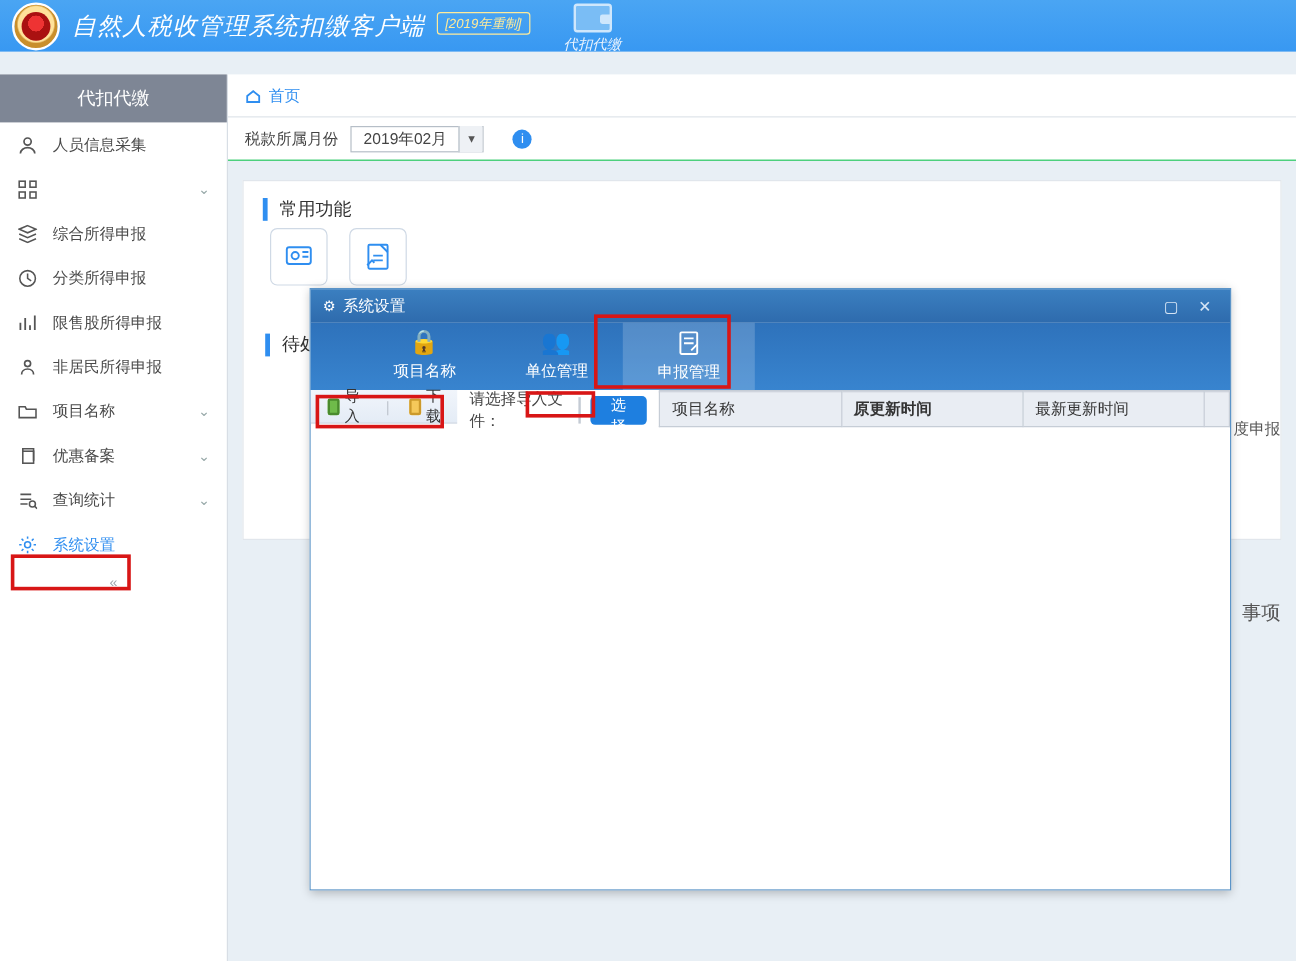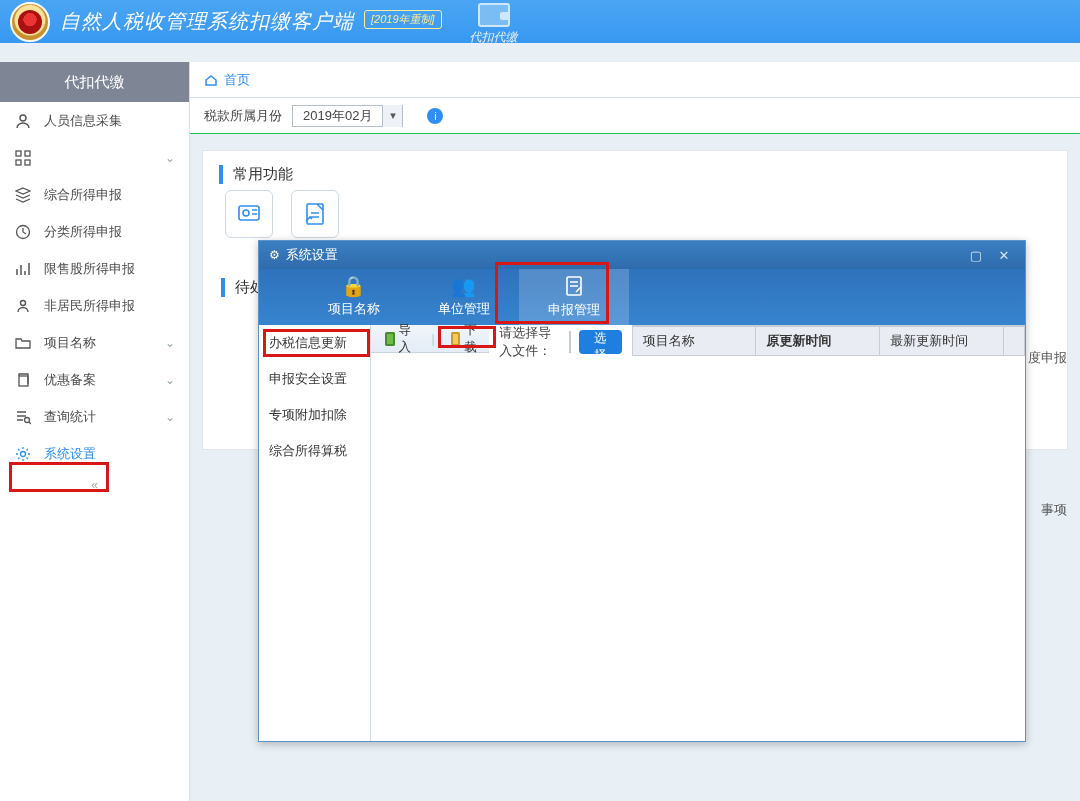--- a/index.html
+++ b/index.html
@@ -197,21 +197,21 @@
   border-left:4px solid #2f8ef0;
   padding-left:10px; font-size:15px; color:#333;
   margin: 40px 0 0 2px;
 }
 .side-label {
   position:absolute; right:0; top:198px;
   font-size:13px; color:#555;
 }
 .side-label2 {
   position:absolute; right:0; top:350px;
-  font-size:13px; color:#555;
+  font-size:16px; color:#555;
 }
 
 
 .dialog {
   position:absolute;
   left: 258px; top: 240px;
   width: 768px; height: 502px;
   border:1px solid #5b94c8;
   box-shadow: 0 2px 8px rgba(0,0,0,.25);
   background:#fff;
@@ -498,26 +498,20 @@
         <svg width="22" height="22" viewBox="0 0 22 22" fill="none" stroke="#fff" stroke-width="1.6">
             <rect x="4" y="2" width="14" height="18" rx="1"></rect>
             <path d="M7 7h8M7 11h8M13 17l5-5"></path>
           </svg>
       </span>
       <span>申报管理</span>
     </div>
   </div>
 
   <div class="dlg-body">
-    <div class="dlg-leftnav">
-      <div>办税信息更新</div>
-      <div>申报安全设置</div>
-      <div>专项附加扣除</div>
-      <div>综合所得算税</div>
-    </div>
 
     <div class="dlg-right">
       <div class="dlg-toolbar">
         <span class="tool-btn">
           <span class="tool-icon"></span>
           <span>导入</span>
         </span>
         <span style="color:#c0c7d0;">|</span>
         <span class="tool-btn">
           <span class="tool-icon dl"></span>

